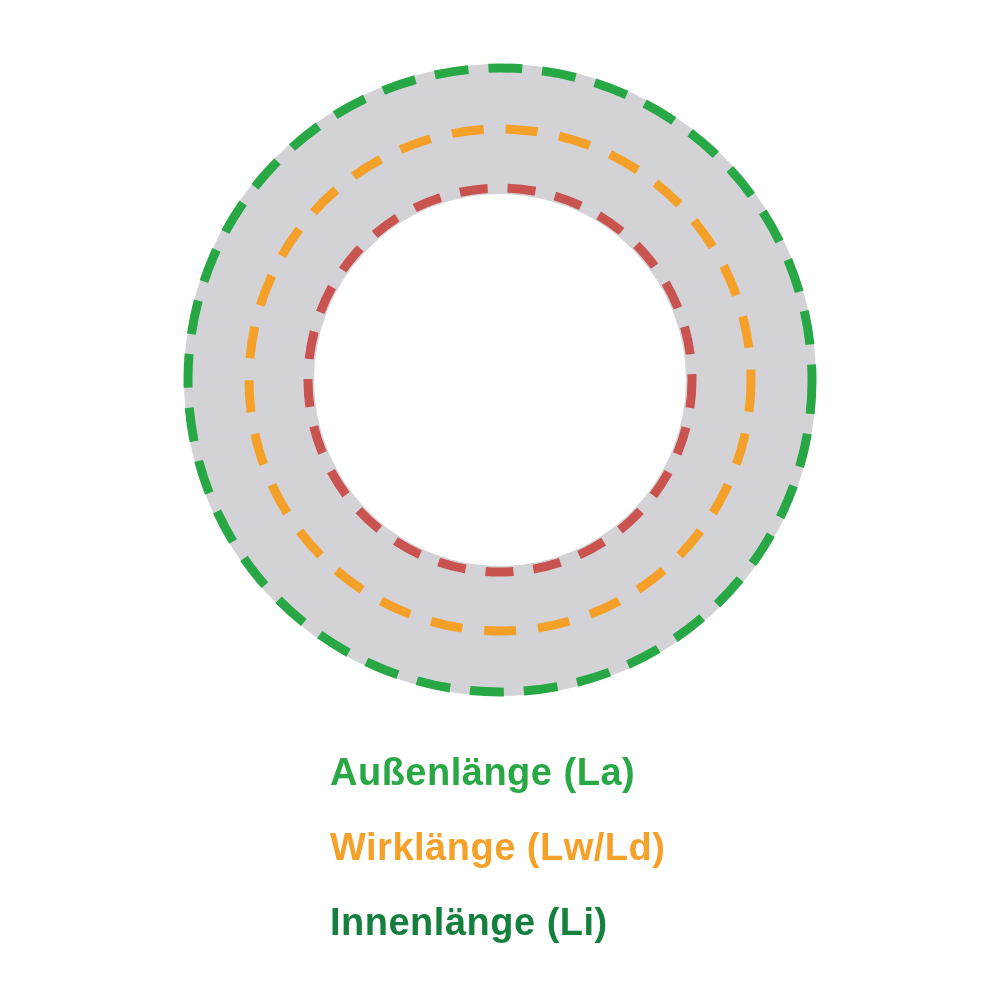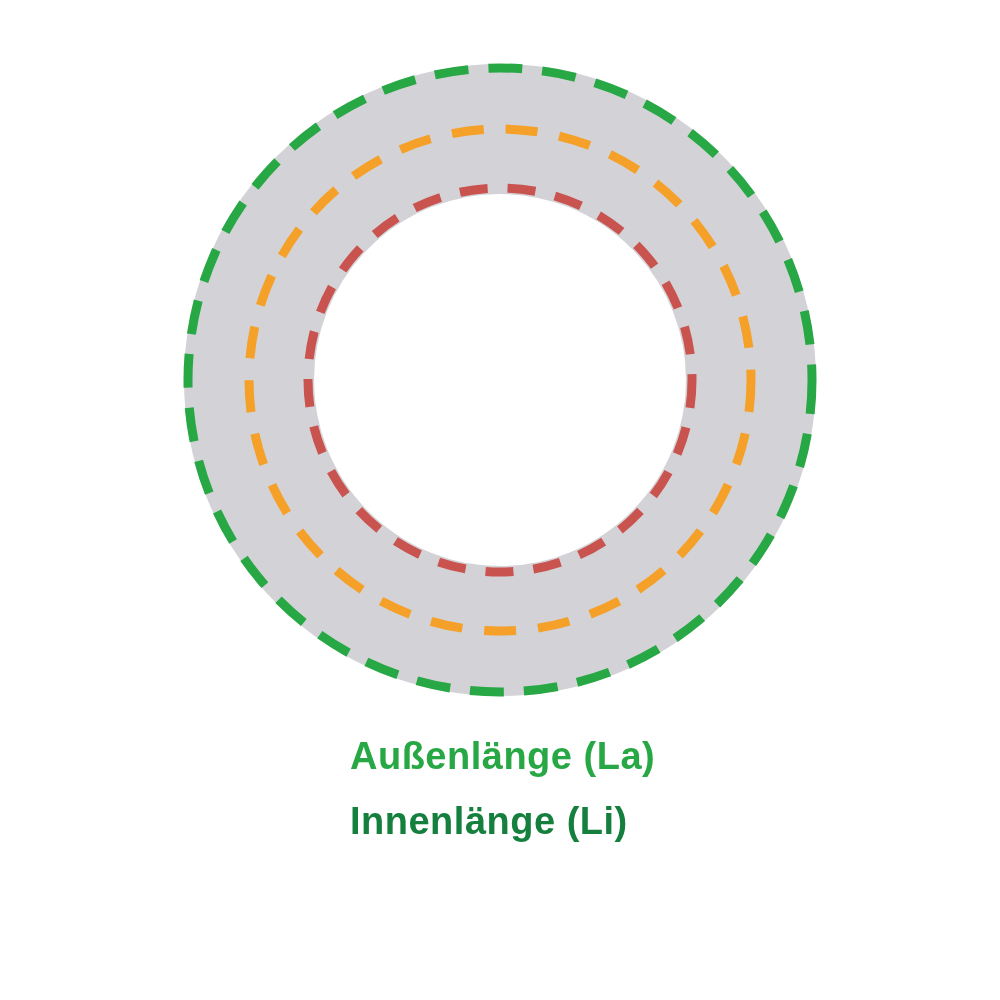--- a/index.html
+++ b/index.html
@@ -17,25 +17,24 @@
   }
   .diagram-svg {
     position: absolute;
     top: 0;
     left: 0;
     display: block;
   }
   .legend {
     position: absolute;
     left: 330px;
-    top: 734px;
+    top: 750px;
     display: flex;
     flex-direction: column;
-    gap: 21px;
-    margin-left: 20px;
+    gap: 31px;
   }
   .legend-line {
     font-size: 38px;
     font-weight: 700;
     letter-spacing: 0.5px;
     white-space: nowrap;
     line-height: 44px;
   }
 </style>
 </head>
@@ -50,17 +49,18 @@
     <circle cx="500" cy="380" r="312" fill="none" stroke-width="9" stroke-dasharray="34 20" stroke-linecap="butt" stroke="#28a745"></circle>
 
     <circle cx="500" cy="380" r="251" fill="none" stroke-width="9" stroke-dasharray="32 22" stroke-linecap="butt" stroke="#f5a028"></circle>
 
     <circle cx="500" cy="380" r="192" fill="none" stroke-width="9" stroke-dasharray="28 20" stroke-linecap="butt" stroke="#c9534f"></circle>
   </svg>
 
   <div class="legend">
     <div class="legend-line" style="color: rgb(40, 167, 69);">Außenlänge (La)</div>
 
+    <div class="legend-line" style="color: rgb(245, 160, 40);">Wirklänge (Lw/Ld)</div>
 
     <div class="legend-line" style="color: #15803d;">Innenlänge (Li)</div>
   </div>
 
 </div>
 
 </body></html>

